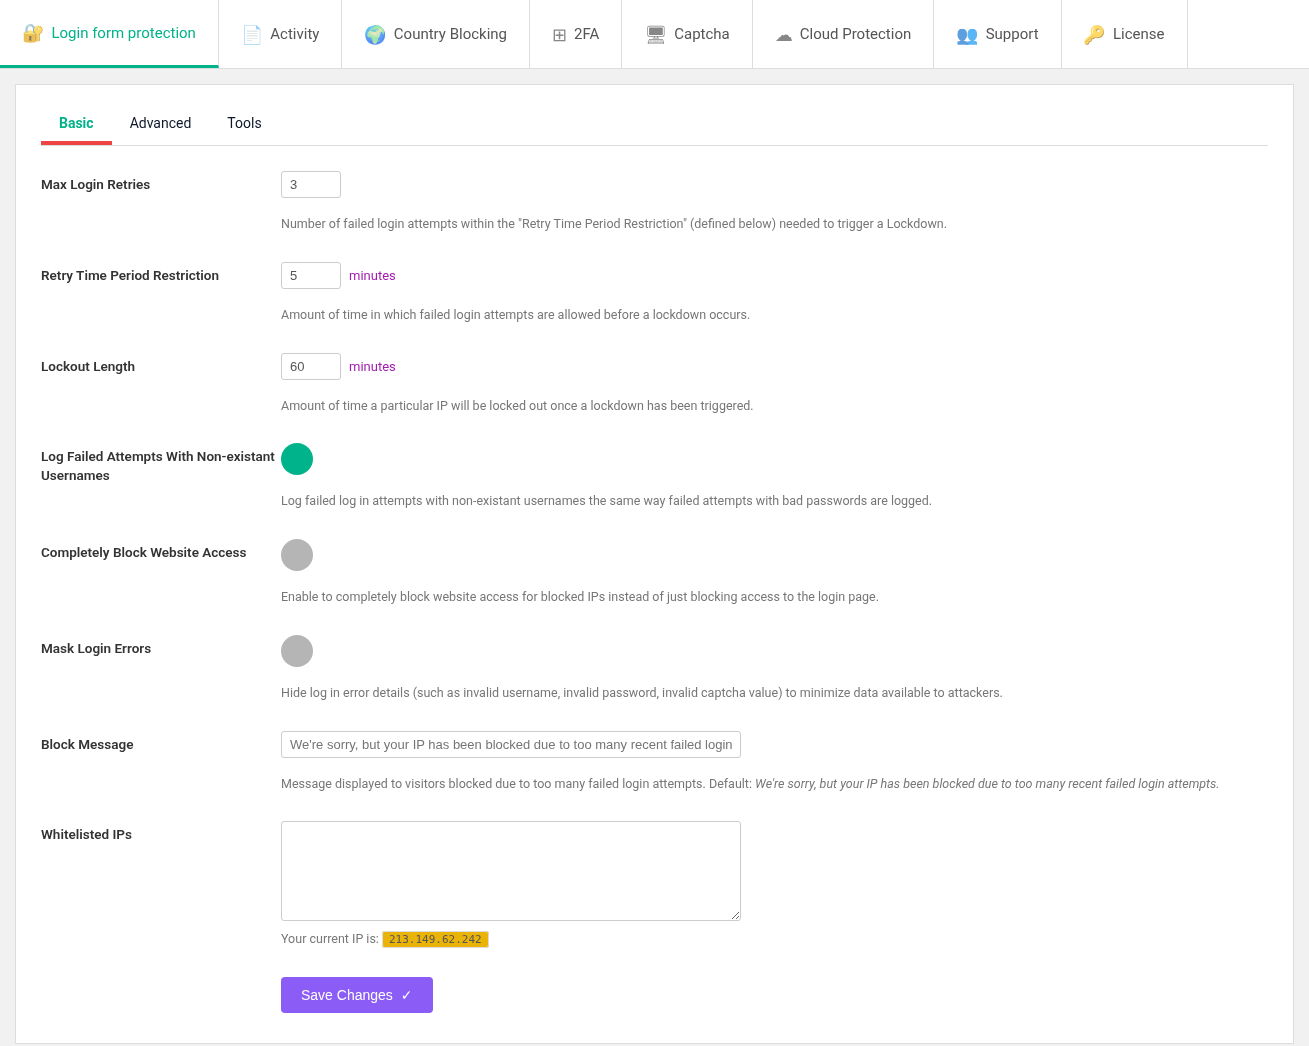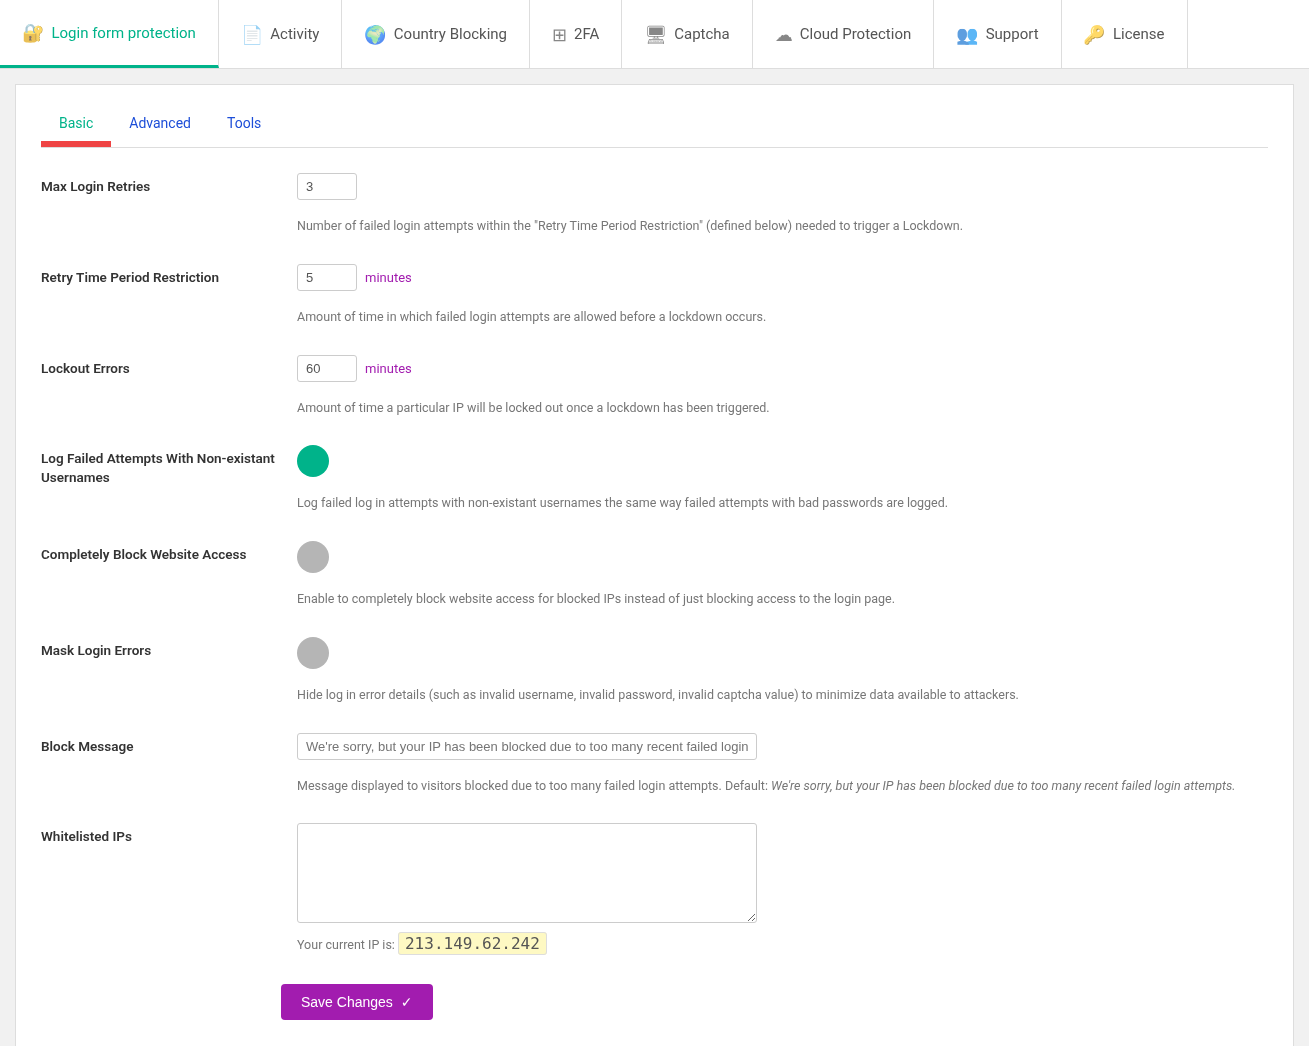--- a/index.html
+++ b/index.html
@@ -42,35 +42,34 @@
     
     .sub-tabs {
       display: flex;
       gap: 0;
       border-bottom: 1px solid #ddd;
       margin-bottom: 25px;
     }
     .sub-tab {
       padding: 10px 18px;
       cursor: pointer;
-      color: #1d4ed8;
+      color: #0f172a;
       font-size: 14px;
     }
     .sub-tab.active {
       color: #00b38a;
-      border-bottom: 6px solid #ef4444;
-      font-weight: 400;
+      border-bottom: 4px solid #ef4444;
+      font-weight: 700;
     }
 
     
     .form-row {
       display: flex;
       margin-bottom: 28px;
       align-items: flex-start;
-      gap: 16px;
     }
     .form-label {
       width: 240px;
       min-width: 240px;
       font-weight: 600;
       color: #333;
       font-size: 13.5px;
       padding-top: 4px;
       line-height: 1.4;
     }
@@ -143,32 +142,32 @@
       border: 1px solid #ccc;
       border-radius: 3px;
       font-size: 13px;
       color: #555;
       resize: vertical;
       background: #fff;
     }
 
     
     .ip-badge {
-      background: #fef9c3;
+      background: #eab308;
       border: 1px solid #ddd;
       border-radius: 3px;
       padding: 1px 6px;
-      font-size: 16px;
+      font-size: 11px;
       color: #555;
       font-family: monospace;
     }
 
     
     .save-btn {
-      background: #a21caf;
+      background: #8b5cf6;
       color: #fff;
       border: none;
       padding: 10px 20px;
       border-radius: 4px;
       font-size: 14px;
       cursor: pointer;
       display: flex;
       align-items: center;
       gap: 8px;
     }
@@ -234,21 +233,21 @@
     <div class="form-control-wrap">
       <div class="form-input-row">
         <input type="text" value="5" style="">
         <span class="input-suffix">minutes</span>
       </div>
       <div class="form-desc">Amount of time in which failed login attempts are allowed before a lockdown occurs.</div>
     </div>
   </div>
 
   <div class="form-row">
-    <div class="form-label">Lockout Errors</div>
+    <div class="form-label">Lockout Length</div>
     <div class="form-control-wrap">
       <div class="form-input-row">
         <input type="text" value="60" style="">
         <span class="input-suffix">minutes</span>
       </div>
       <div class="form-desc">Amount of time a particular IP will be locked out once a lockdown has been triggered.</div>
     </div>
   </div>
 
   <div class="form-row">

